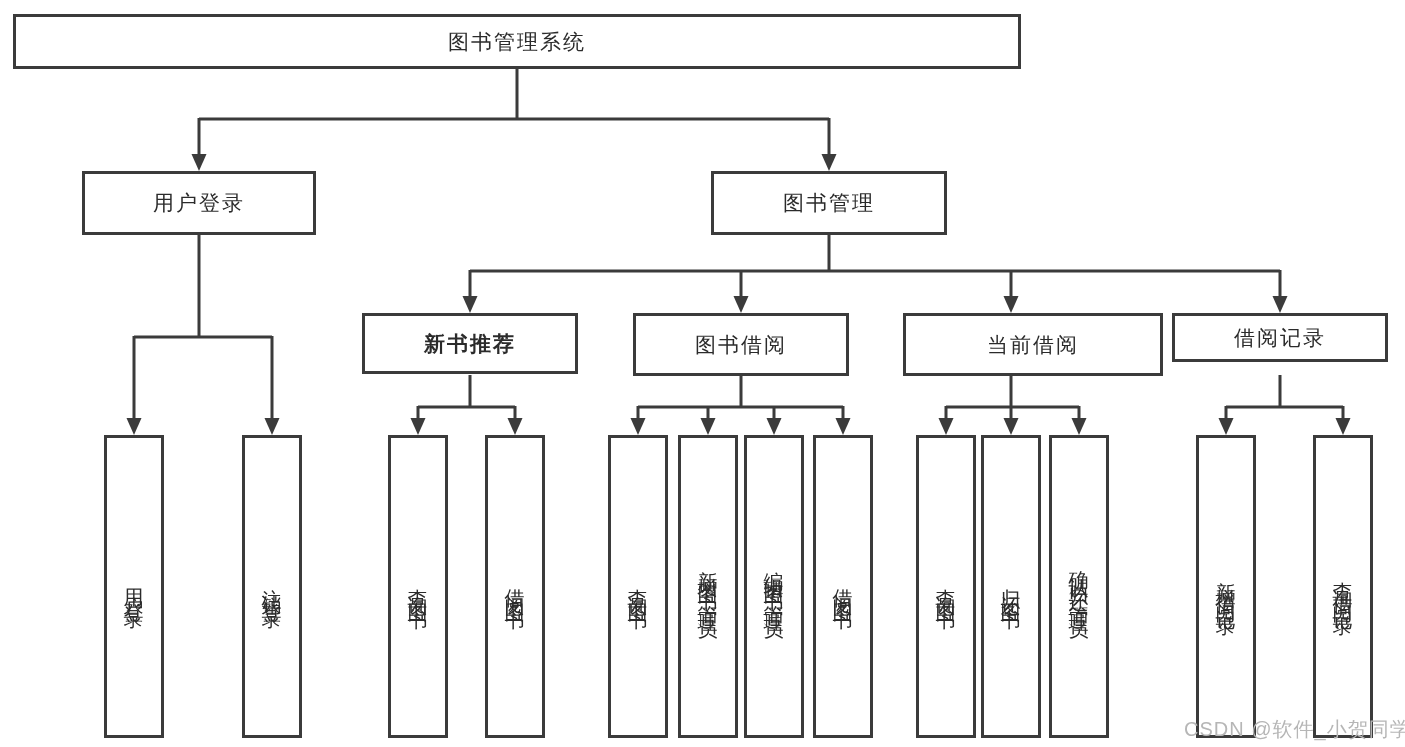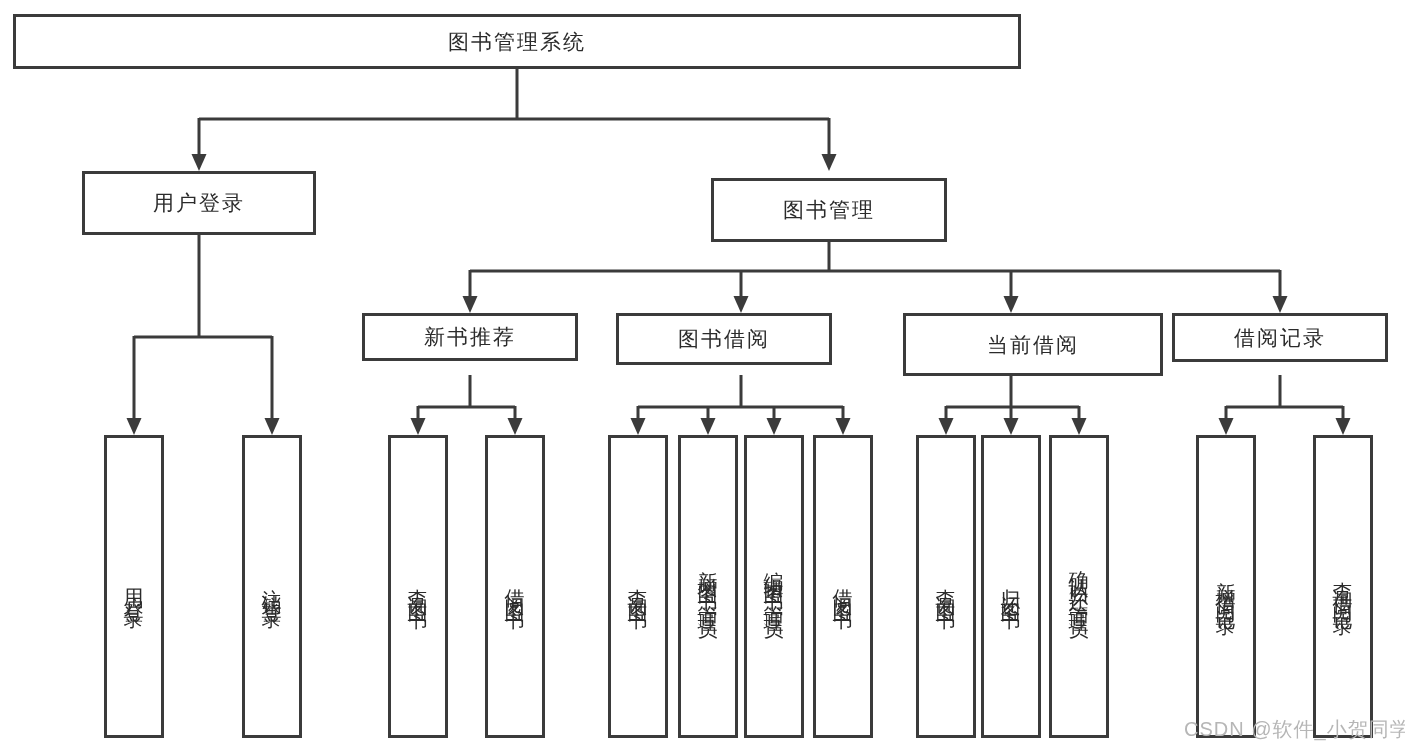--- a/index.html
+++ b/index.html
@@ -101,24 +101,24 @@
       <path d="M1003.5,418 L1018.5,418 L1011,435 Z"></path>
       <path d="M1071.5,418 L1086.5,418 L1079,435 Z"></path>
       <path d="M1218.5,418 L1233.5,418 L1226,435 Z"></path>
       <path d="M1335.5,418 L1350.5,418 L1343,435 Z"></path>
     </g>
   </svg>
 
   <div class="node" style="left:13px; top:14px; width:1008px; height:55px;">图书管理系统</div>
 
   <div class="node" style="left:82px; top:171px; width:234px; height:64px;">用户登录</div>
-  <div class="node" style="left:711px; top:178px; width:236px; height:64px;">图书管理</div>
+  <div class="node" style="left:711px; top:171px; width:236px; height:64px;">图书管理</div>
 
-  <div class="node" style="left:362px; top:313px; width:216px; height:48px;">新书推荐</div>
-  <div class="node" style="left:616px; top:313px; width:216px; height:52px;">图书借阅</div>
+  <div class="node" style="left:362px; top:313px; width:216px; height:61px;font-weight:bold;">新书推荐</div>
+  <div class="node" style="left:633px; top:313px; width:216px; height:63px;">图书借阅</div>
   <div class="node" style="left:903px; top:313px; width:260px; height:63px;">当前借阅</div>
   <div class="node" style="left:1172px; top:313px; width:216px; height:49px;">借阅记录</div>
 
   <div class="node v" style="left:104px; top:435px; width:60px; height:303px;">用户登录</div>
   <div class="node v" style="left:242px; top:435px; width:60px; height:303px;">注销登录</div>
 
   <div class="node v" style="left:388px; top:435px; width:60px; height:303px;">查询图书</div>
   <div class="node v" style="left:485px; top:435px; width:60px; height:303px;">借阅图书</div>
 
   <div class="node v" style="left:608px; top:435px; width:60px; height:303px;">查询图书</div>

